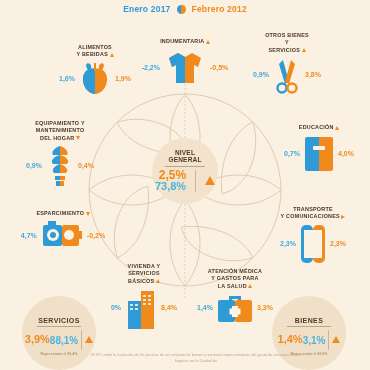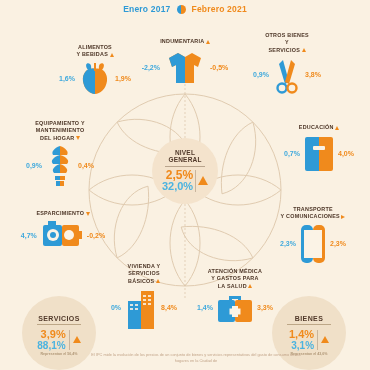--- a/index.html
+++ b/index.html
@@ -36,40 +36,40 @@
     position:absolute; left:152px; top:138px; width:66px; height:66px;
     border-radius:50%; background:#f4e3cc;
     display:flex; flex-direction:column; align-items:center; justify-content:center;
     text-align:center;
   }
   .center-bubble .ttl {
     font-size:6.5px; font-weight:bold; color:#51392a; line-height:1.15;
     letter-spacing:.2px; padding-bottom:1px;
   }
   .cb-rule { width:40px; height:1px; background:#b9a48c; margin:1px 0 2px; }
-  .cb-vals { display:flex; align-items:center; gap:2px; }
+  .cb-vals { display:flex; align-items:center; gap:9px; }
   .cb-nums { display:flex; flex-direction:column; align-items:flex-end; }
   .cb-nums .v1 { font-size:12px; font-weight:bold; color:#f08a1c; line-height:1.05; }
   .cb-nums .v2 { font-size:11px; font-weight:bold; color:#4bb3e0; line-height:1.05; }
   .cb-sep { width:1px; height:22px; background:#c9b59d; }
   .cb-arrow { width:0;height:0; border-left:5px solid transparent; border-right:5px solid transparent;
               border-bottom:9px solid #f08a1c; }
 
   
   .corner {
     position:absolute; width:74px; height:74px; border-radius:50%;
     background:#f0e0c8;
     display:flex; flex-direction:column; align-items:center; justify-content:center;
   }
   .corner.left { left:22px; top:296px; }
   .corner.right { left:272px; top:296px; }
   .corner .ttl { font-size:7px; font-weight:bold; color:#51392a; letter-spacing:.4px; }
   .corner .rule { width:44px; height:1px; background:#bda787; margin:2px 0 3px; }
   .corner .row { display:flex; align-items:center; gap:3px; }
-  .corner .nums { display:flex; flex-direction:column; align-items:flex-end; }
+  .corner .nums { display:flex; flex-direction:row; align-items:flex-end; }
   .corner .v1 { font-size:11px; font-weight:bold; color:#f08a1c; line-height:1.1; }
   .corner .v2 { font-size:10px; font-weight:bold; color:#4bb3e0; line-height:1.1; }
   .corner .sep { width:1px; height:20px; background:#c9b59d; }
   .corner .arw { width:0;height:0; border-left:4px solid transparent; border-right:4px solid transparent;
                  border-bottom:7px solid #f08a1c; }
   .corner-note {
     position:absolute; width:100px; text-align:center;
     font-size:3.6px; font-weight:bold; color:#b19878; line-height:1.3;
   }
   .corner-note.left { left:9px; top:352px; }
@@ -107,21 +107,21 @@
   }
 </style>
 </head>
 <body>
 
 <div class="stage">
 
   <div class="legend">
     <span class="ene">Enero 2017</span>
     <span class="legend-dot"></span>
-    <span class="feb">Febrero 2021</span>
+    <span class="feb">Febrero 2012</span>
   </div>
 
   <div class="ring">
     <svg width="260" height="260" viewBox="0 0 260 260">
       <g fill="none" stroke="#e0cbb0" stroke-width="1">
         <circle cx="130" cy="130" r="96"></circle>
         <g id="petals">
           <path d="M130 34 C150 58 150 96 130 120 C110 96 110 58 130 34Z"></path>
           <path d="M197.9 62.1 C206.9 91.9 193.5 127.4 167 133.8 C163.4 103.8 175.6 72.2 197.9 62.1Z"></path>
           <path d="M226 130 C202 150 164 150 140 130 C164 110 202 110 226 130Z"></path>
@@ -140,21 +140,21 @@
 
   <div class="center-bubble">
     <div class="ttl">
       <div>NIVEL</div>
       <div>GENERAL</div>
     </div>
     <div class="cb-rule"></div>
     <div class="cb-vals">
       <div class="cb-nums">
         <span class="v1">2,5%</span>
-        <span class="v2">32,0%</span>
+        <span class="v2">73,8%</span>
       </div>
       <span class="cb-sep"></span>
       <span class="cb-arrow"></span>
     </div>
   </div>
 
   <div class="cat" style="left:120px; top:38px; width:130px;">
     <div class="label">
       <span>INDUMENTARIA</span><span class="tri tri-up"></span>
     </div>

